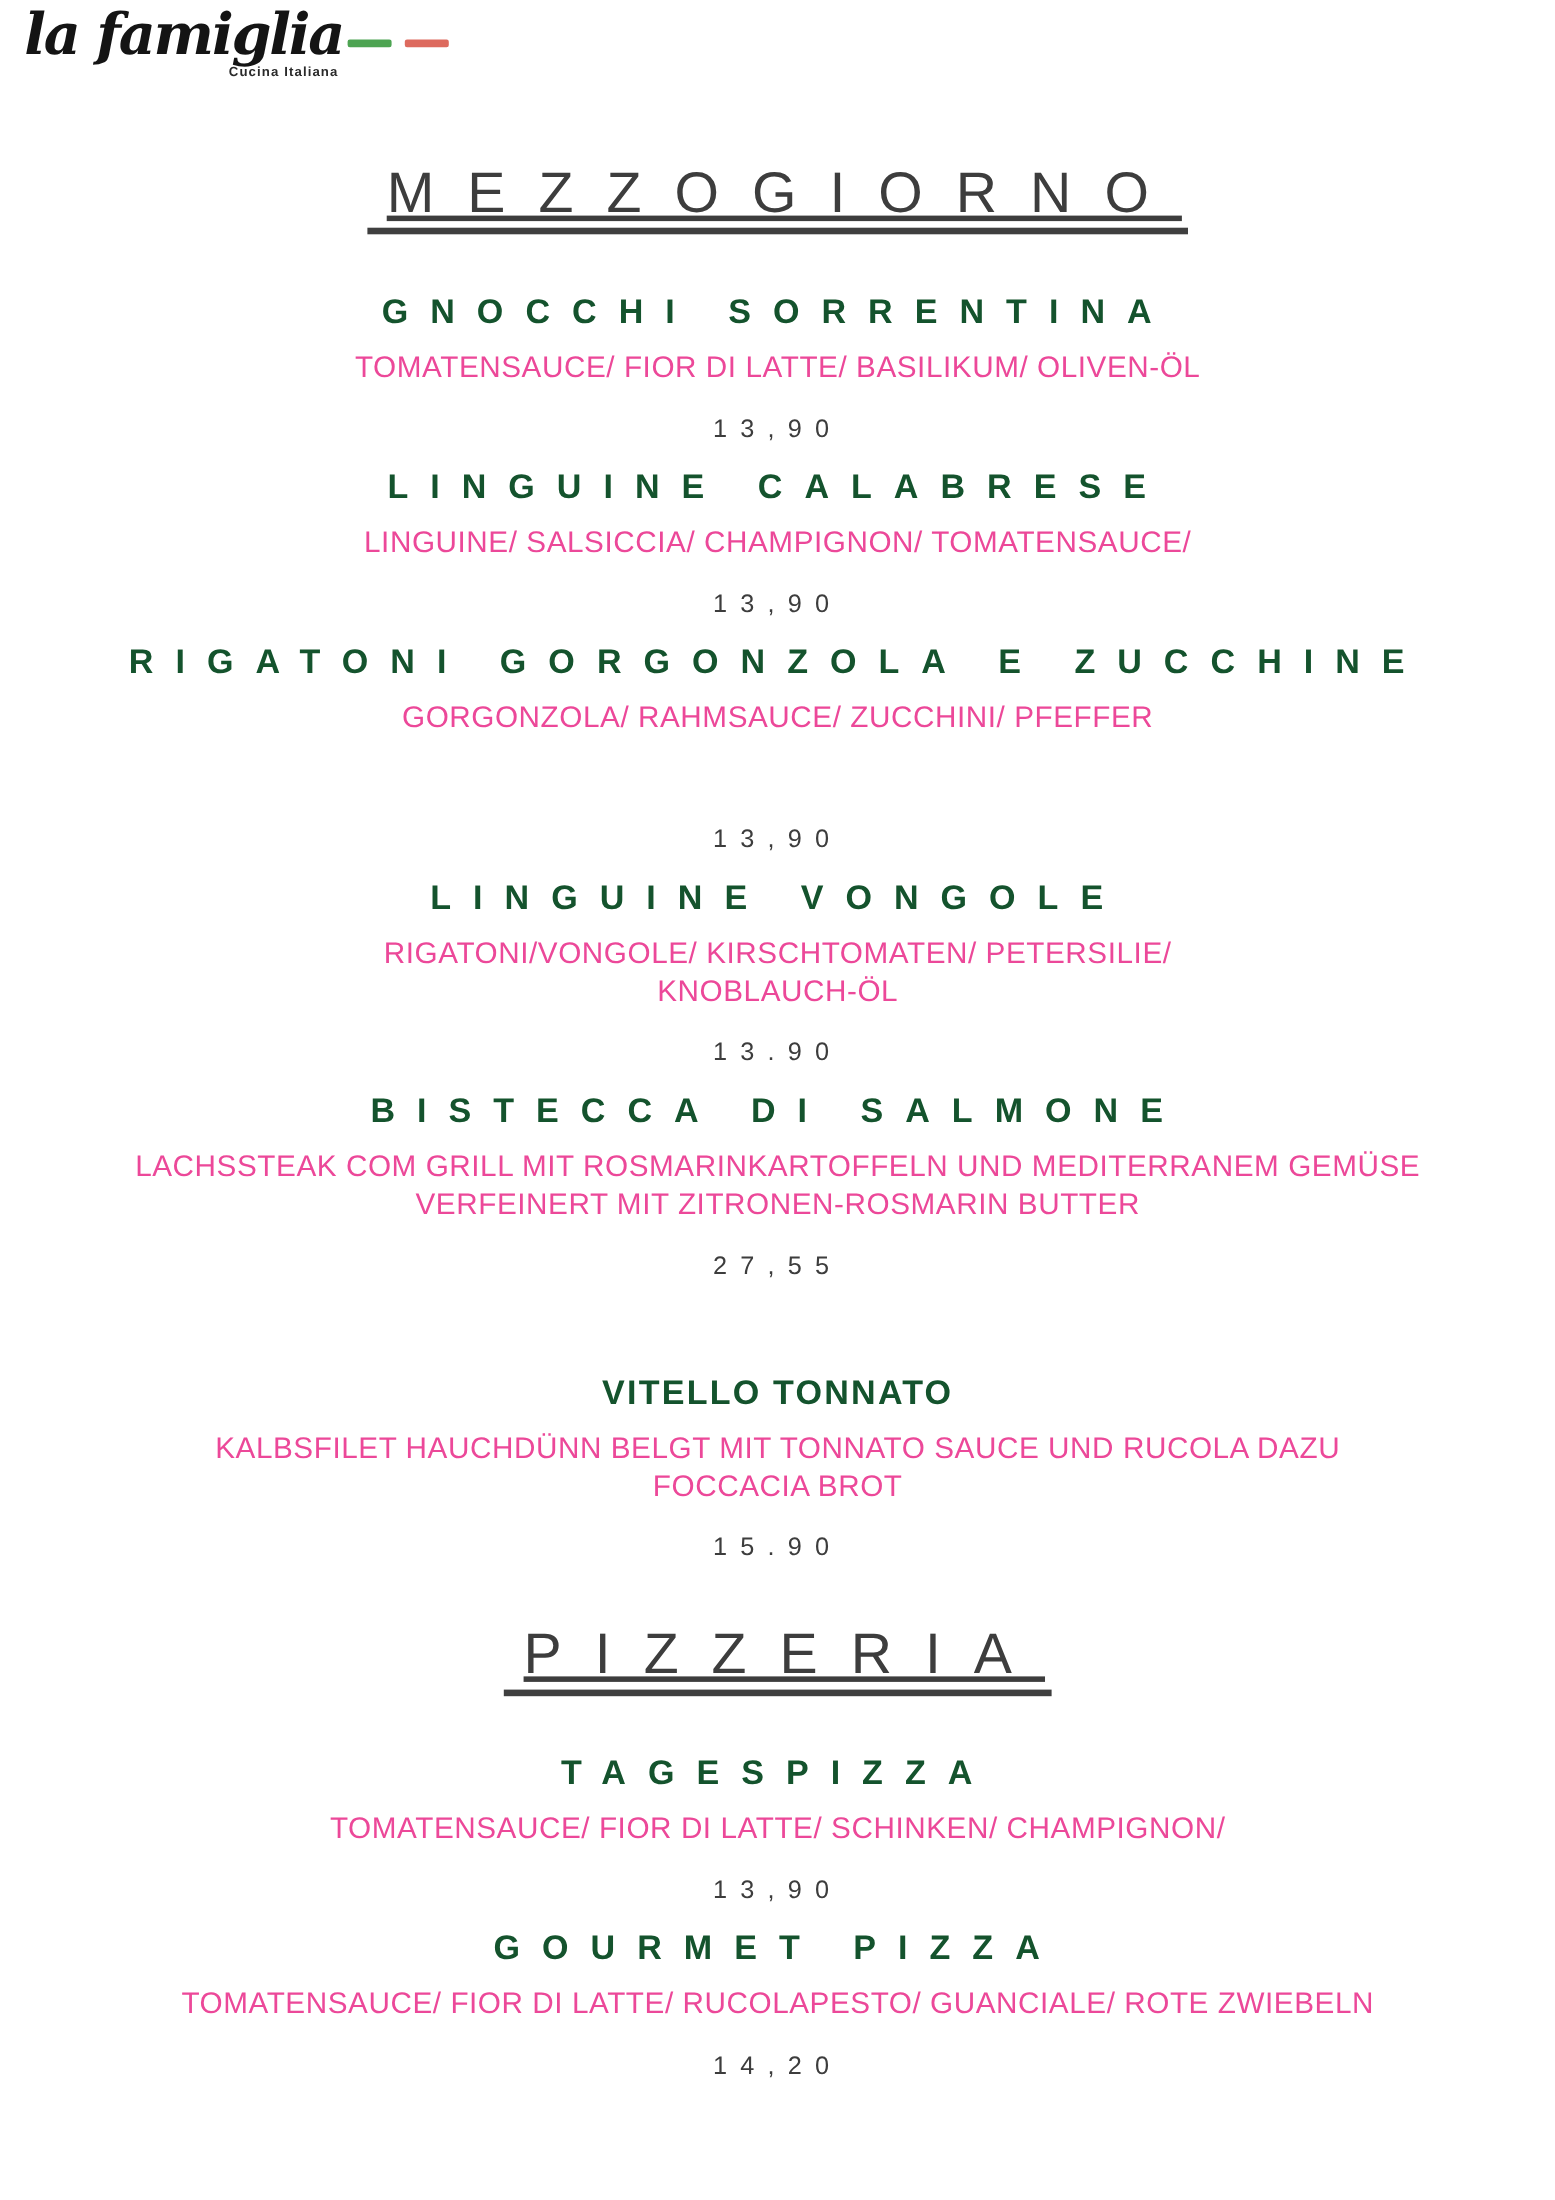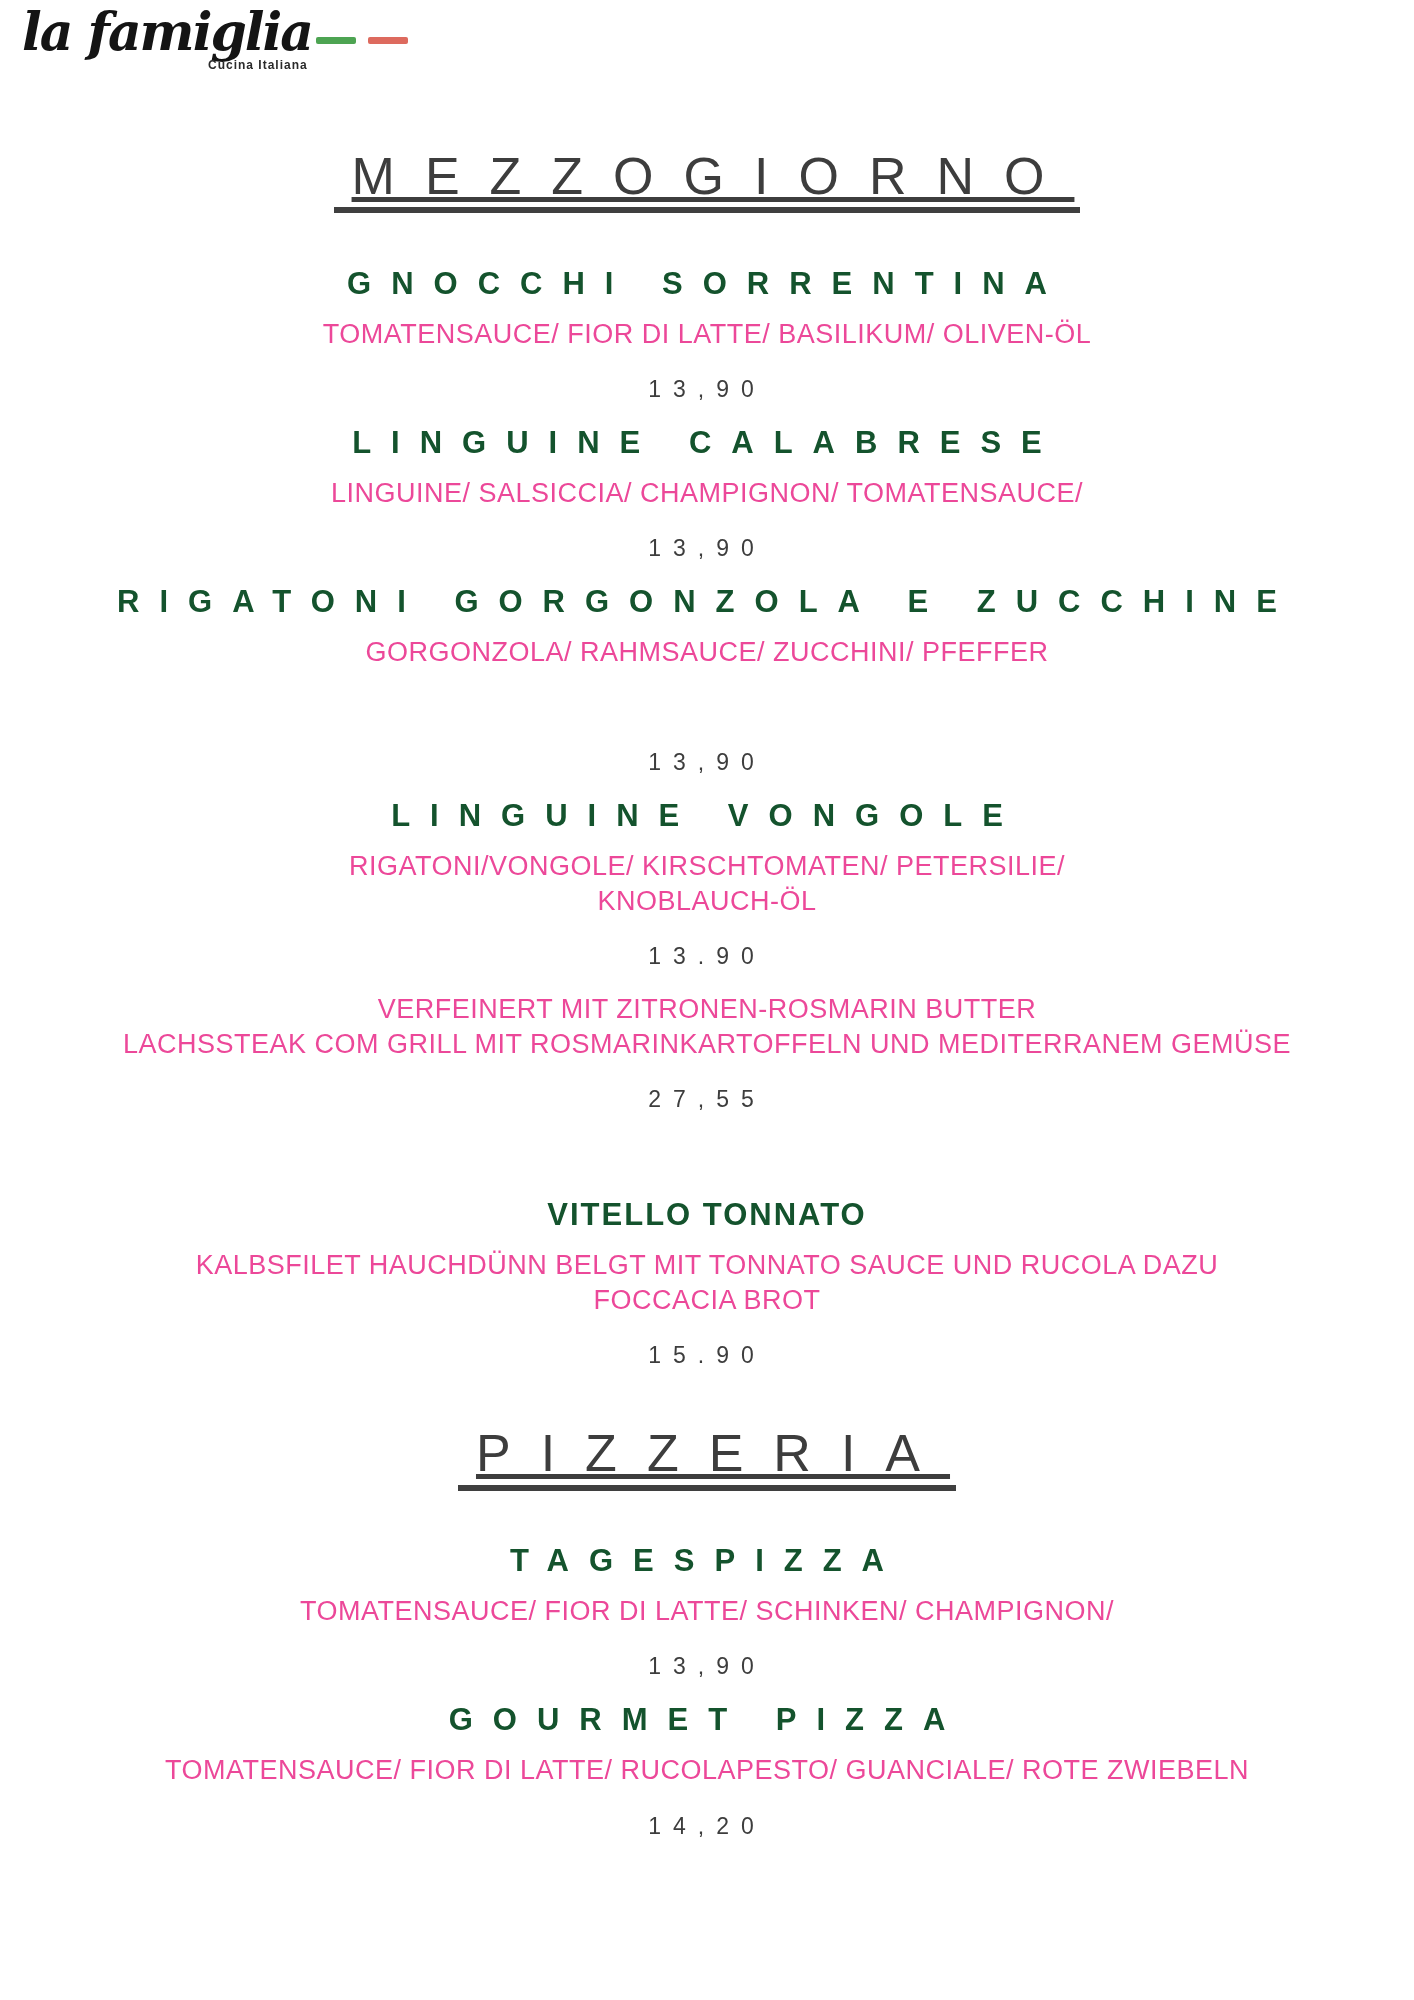--- a/index.html
+++ b/index.html
@@ -138,23 +138,24 @@
     <div class="menu-item">
       <div class="item-name">LINGUINE VONGOLE</div>
       <div class="item-desc">
         <div>RIGATONI/VONGOLE/ KIRSCHTOMATEN/ PETERSILIE/</div>
         <div>KNOBLAUCH-ÖL</div>
       </div>
       <div class="item-price">13.90</div>
     </div>
 
     <div class="menu-item">
+      <div class="item-name">BISTECCA DI SALMONE</div>
       <div class="item-desc">
+        <div>LACHSSTEAK COM GRILL MIT ROSMARINKARTOFFELN UND MEDITERRANEM GEMÜSE</div>
         <div>VERFEINERT MIT ZITRONEN-ROSMARIN BUTTER</div>
-        <div>LACHSSTEAK COM GRILL MIT ROSMARINKARTOFFELN UND MEDITERRANEM GEMÜSE</div>
       </div>
       <div class="item-price">27,55</div>
     </div>
 
     <div class="menu-item gap-top">
       <div class="item-name tight">VITELLO TONNATO</div>
       <div class="item-desc">
         <div>KALBSFILET HAUCHDÜNN BELGT MIT TONNATO SAUCE UND RUCOLA DAZU</div>
         <div>FOCCACIA BROT</div>
       </div>

